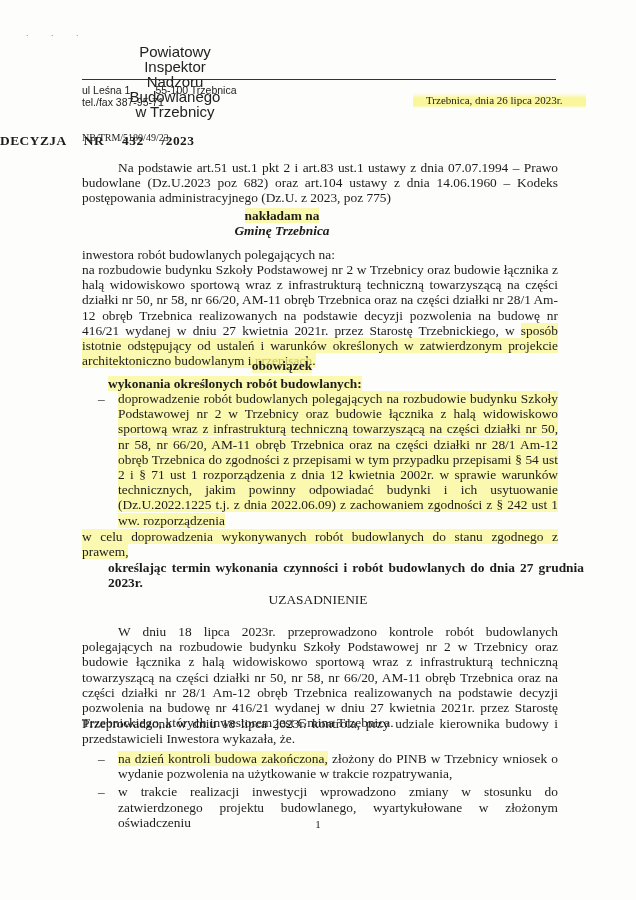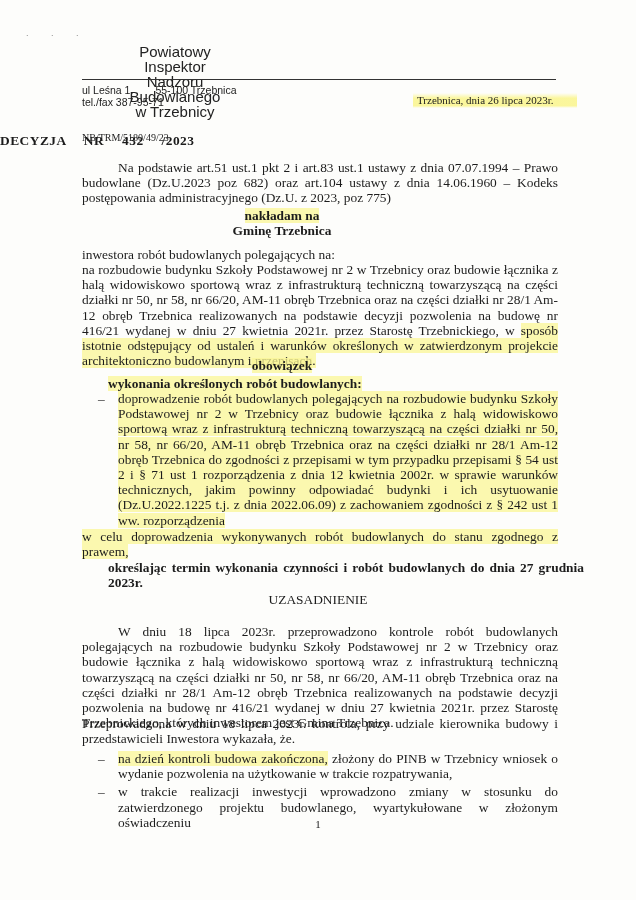--- a/index.html
+++ b/index.html
@@ -8,21 +8,21 @@
     color: #1c1c1c; font-family: "Liberation Serif", serif; font-size: 13.4px;
   }
   .abs { position: absolute; }
   .hl { background: linear-gradient(180deg, rgba(250,245,140,0) 0%, rgba(250,245,140,0.85) 35%, rgba(250,245,140,0.85) 85%, rgba(250,245,140,0) 100%); }
   .hl2 { background: rgba(250,246,150,0.75); }
   .dots { left: 26px; top: 28px; font-family: "Liberation Sans", sans-serif; font-size: 9px; color: #888; letter-spacing: 10px; }
   .office { left: 110px; top: 44px; width: 130px; text-align: center; font-family: "Liberation Sans", sans-serif; font-size: 15px; line-height: 15px; color: #222; }
   .rule { left: 82px; top: 79px; width: 474px; height: 1px; background: #333; }
   .addr { left: 82px; top: 84px; font-family: "Liberation Sans", sans-serif; font-size: 10.5px; line-height: 12px; color: #222; }
   .addr span.gap { display: inline-block; width: 22px; }
-  .date { left: 413px; top: 93px; font-size: 11px; padding: 1px 24px 2px 4px; }
+  .date { left: 413px; top: 93px; font-size: 11px; padding: 1px 24px 2px 13px; }
   .ref { left: 82px; top: 132px; font-size: 10px; }
   .title { left: 0; width: 532px; top: 133px; text-align: left; font-weight: bold; font-size: 13.4px; letter-spacing: 0.5px; word-spacing: 14px; }
   .par { left: 82px; width: 476px; line-height: 15.2px; text-align: justify; }
   .indent { text-indent: 36px; }
   .center { left: 0; width: 564px; text-align: center; font-weight: bold; }
   .bullets { left: 82px; width: 476px; line-height: 15.2px; }
   .bullet { position: relative; padding-left: 36px; text-align: justify; }
   .bullet .dash { position: absolute; left: 16px; top: 0; }
   .bold { font-weight: bold; margin-left: 26px; }
   .heading { left: 0; width: 636px; text-align: center; font-size: 13.4px; }
@@ -44,21 +44,21 @@
   <div>tel./fax 387-95-71</div>
 </div>
 <div class="abs date hl">Trzebnica, dnia 26 lipca 2023r.</div>
 <div class="abs ref">NB/TRM/5180/49/23</div>
 
 <div class="abs title">DECYZJA   NR   432 /2023</div>
 
 <div class="abs par indent" style="top:160px;">Na podstawie art.51 ust.1 pkt 2 i art.83 ust.1 ustawy z dnia 07.07.1994 – Prawo budowlane (Dz.U.2023 poz 682) oraz art.104 ustawy z dnia 14.06.1960 – Kodeks postępowania administracyjnego (Dz.U. z 2023, poz 775)</div>
 
 <div class="abs center" style="top:208px;"><span class="hl2">nakładam na</span></div>
-<div class="abs center" style="top:223px;">Gminę Trzebnica</div>
+<div class="abs center" style="top:223px;font-style:italic;">Gminę Trzebnica</div>
 
 <div class="abs par" style="top:247px;">inwestora robót budowlanych polegających na:</div>
 <div class="abs par" style="top:262px;">
   <span>na rozbudowie budynku Szkoły Podstawowej nr 2 w Trzebnicy oraz budowie łącznika z halą widowiskowo sportową wraz z infrastrukturą techniczną towarzyszącą na części działki nr 50, nr 58, nr 66/20, AM-11 obręb Trzebnica oraz na części działki nr 28/1 Am-12 obręb Trzebnica realizowanych na podstawie decyzji pozwolenia na budowę nr 416/21 wydanej w dniu 27 kwietnia 2021r. przez Starostę Trzebnickiego, w</span>
   <span class="hl2">sposób istotnie odstępujący od ustaleń i warunków określonych w zatwierdzonym projekcie architektoniczno budowlanym i przepisach.</span>
 </div>
 
 <div class="abs center" style="top:358px;"><span class="hl2">obowiązek</span></div>
 
 <div class="abs par bold" style="top:376px;"><span class="hl2">wykonania określonych robót budowlanych:</span></div>

